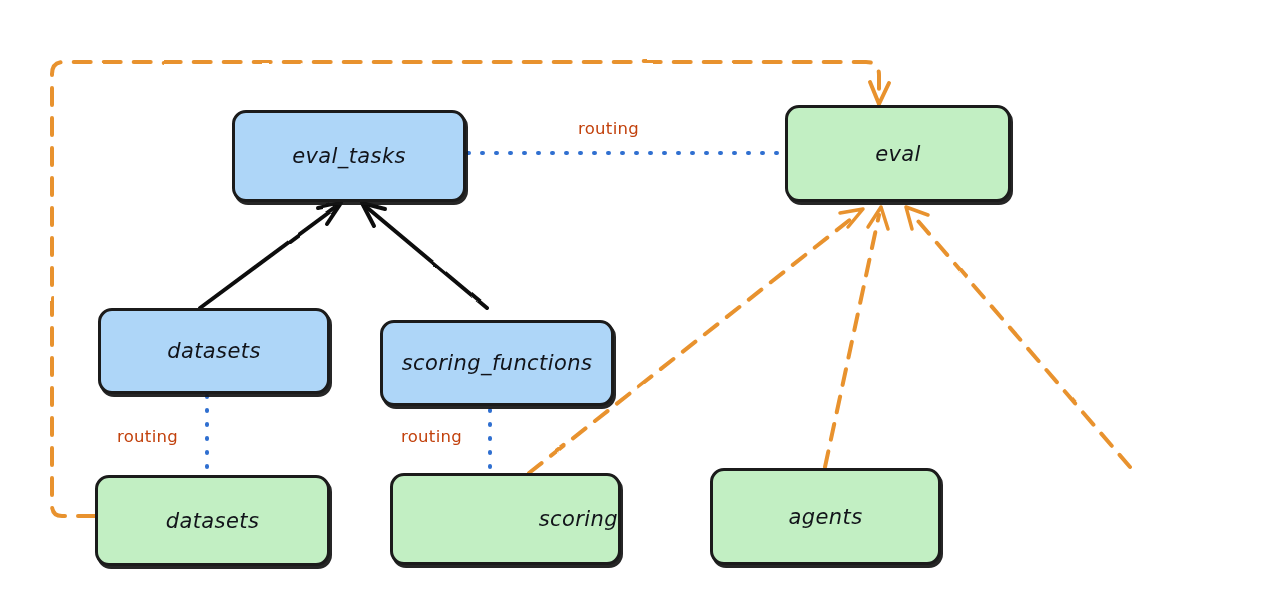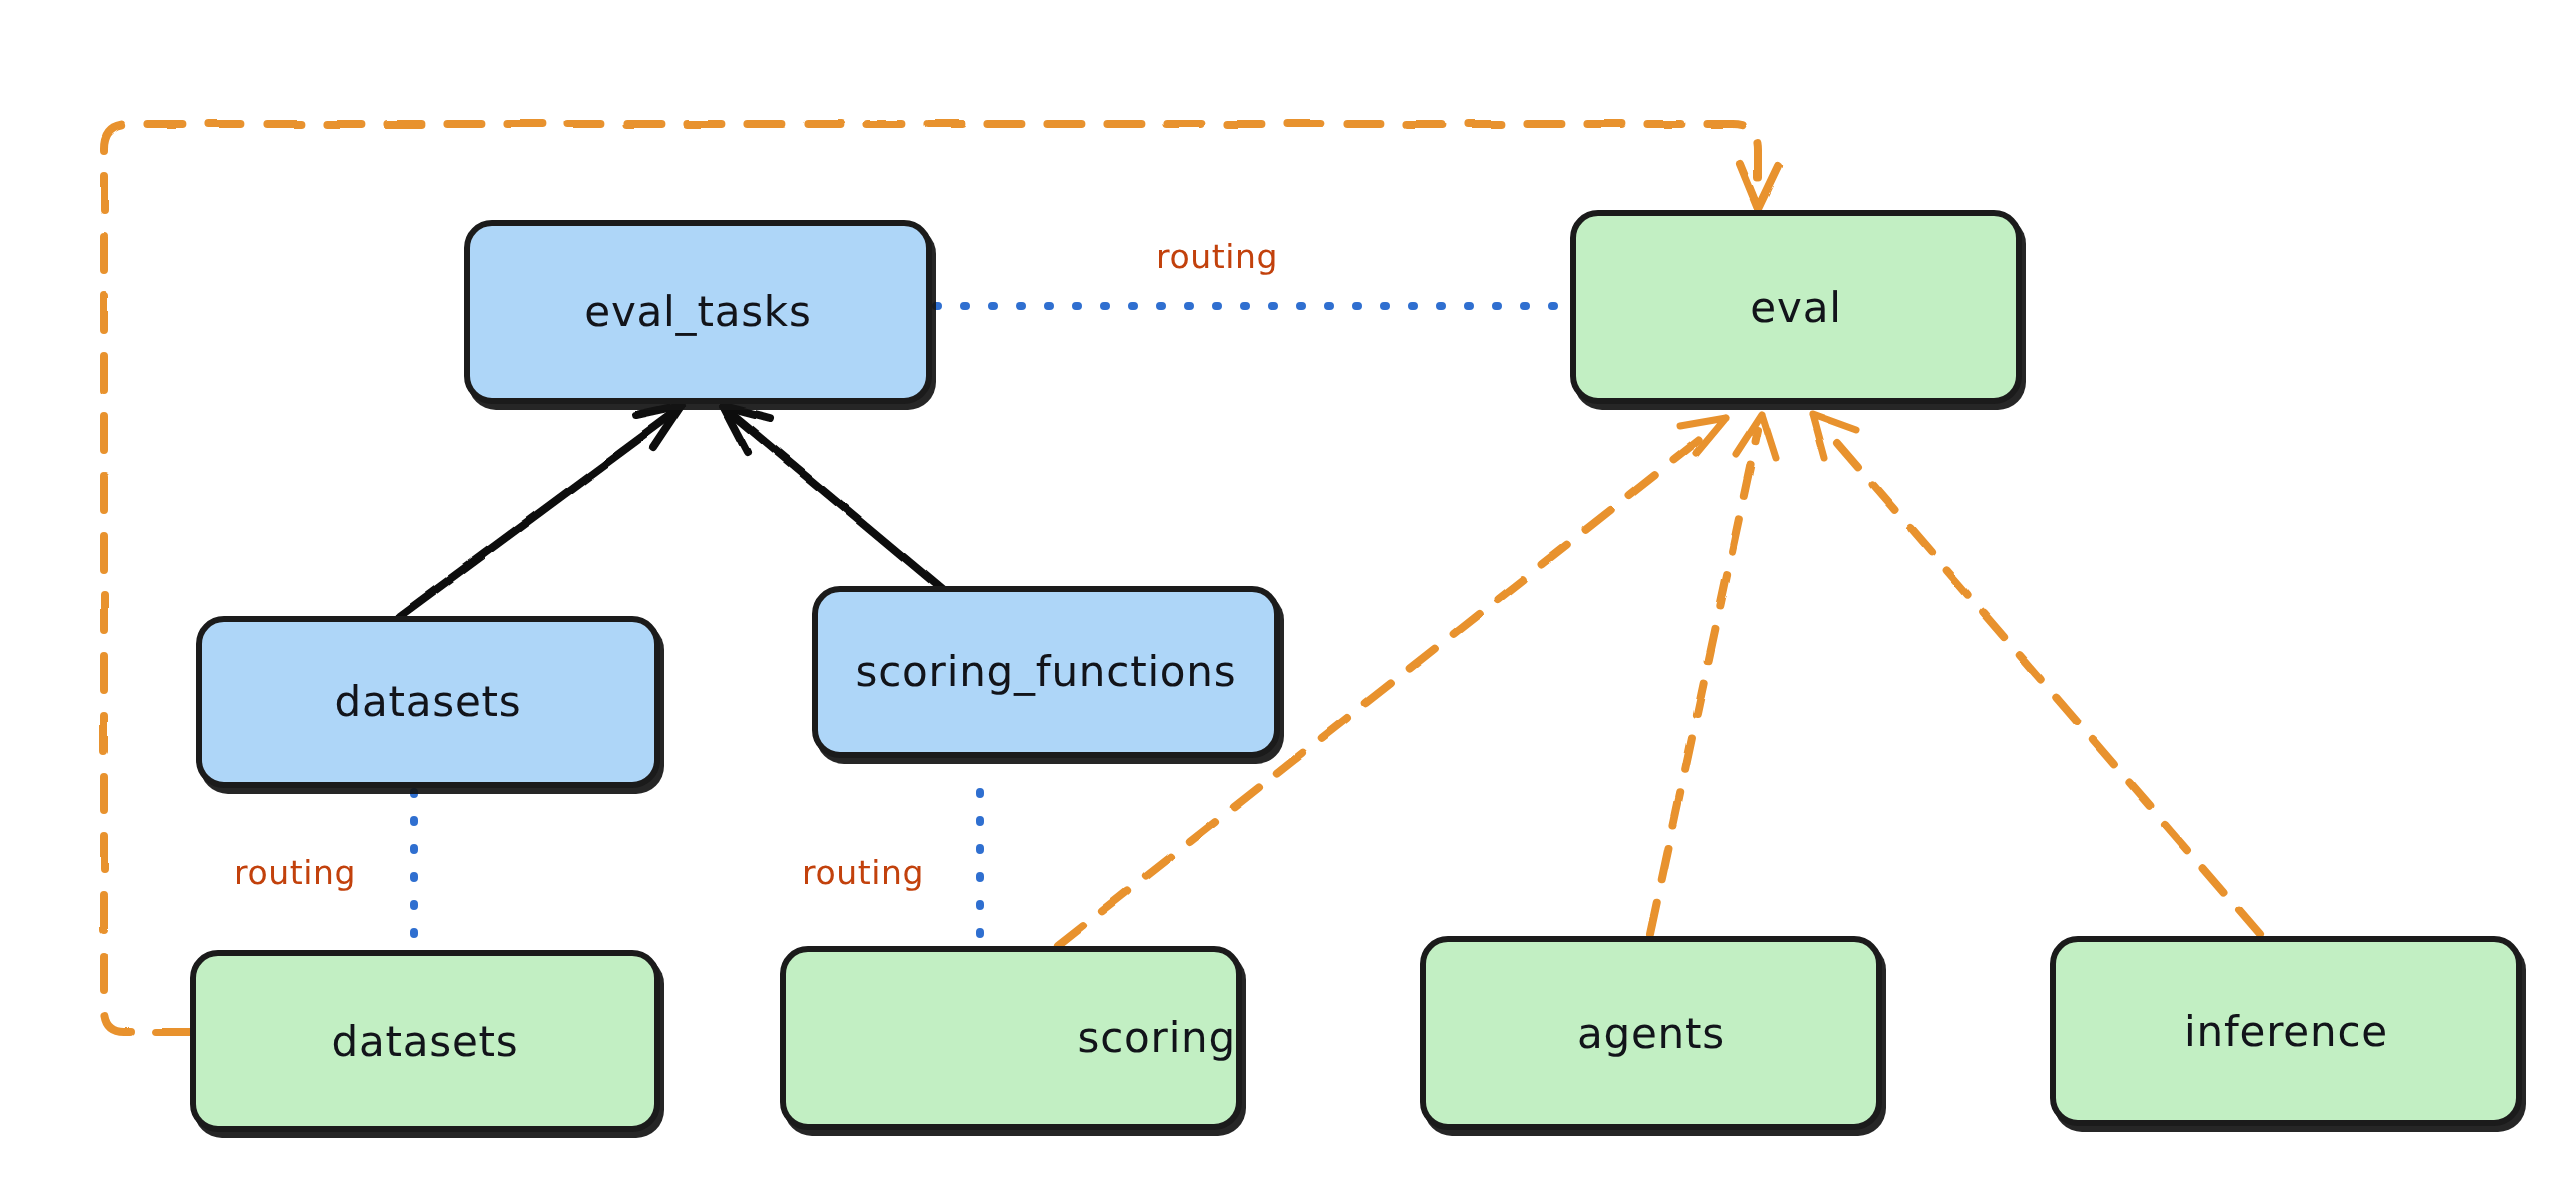--- a/index.html
+++ b/index.html
@@ -27,20 +27,21 @@
   }
   .node-box {
     position: absolute;
     box-sizing: border-box;
     border: 3px solid #1b1b1b;
     border-radius: 14px;
     display: flex;
     align-items: center;
     justify-content: center;
     box-shadow: 2px 3px 0 rgba(20,20,20,0.92);
+    font-style: italic;
   }
   .node-box.blue  { background: #aed6f8; }
   .node-box.green { background: #c2efc3; }
   .node-label {
     font-family: "DejaVu Sans", sans-serif;
     font-size: 21px;
     color: #12141a;
     letter-spacing: 0.4px;
     white-space: nowrap;
     font-weight: 400;
@@ -115,39 +116,36 @@
   </div>
 
   <div class="node-box green" style="left:785px; top:105px; width:226px; height:97px;">
     <span class="node-label">eval</span>
   </div>
 
   <div class="node-box blue" style="left:98px; top:308px; width:232px; height:86px;">
     <span class="node-label">datasets</span>
   </div>
 
-  <div class="node-box blue" style="left:380px; top:293px; width:234px; height:86px;margin-left:26px;">
+  <div class="node-box blue" style="left:380px; top:320px; width:234px; height:86px;">
     <span class="node-label">scoring_functions</span>
   </div>
 
   <div class="node-box green" style="left:95px; top:475px; width:235px; height:91px;">
     <span class="node-label">datasets</span>
   </div>
 
   <div class="node-box green" style="left:390px; top:473px; width:231px; height:92px;justify-content:flex-end;">
     <span class="node-label">scoring</span>
   </div>
 
   <div class="node-box green" style="left:710px; top:468px; width:231px; height:97px;">
     <span class="node-label">agents</span>
   </div>
 
-  <div class="node-box green" style="left:1025px; top:468px; width:236px; height:95px;">
-    <span class="node-label">inference</span>
-  </div>
 
   <div class="edge-label" style="left:578px; top:119px;">routing</div>
 
   <div class="edge-label" style="left:117px; top:427px;">routing</div>
 
   <div class="edge-label" style="left:401px; top:427px;">routing</div>
 
 </div>
 
 </body></html>

